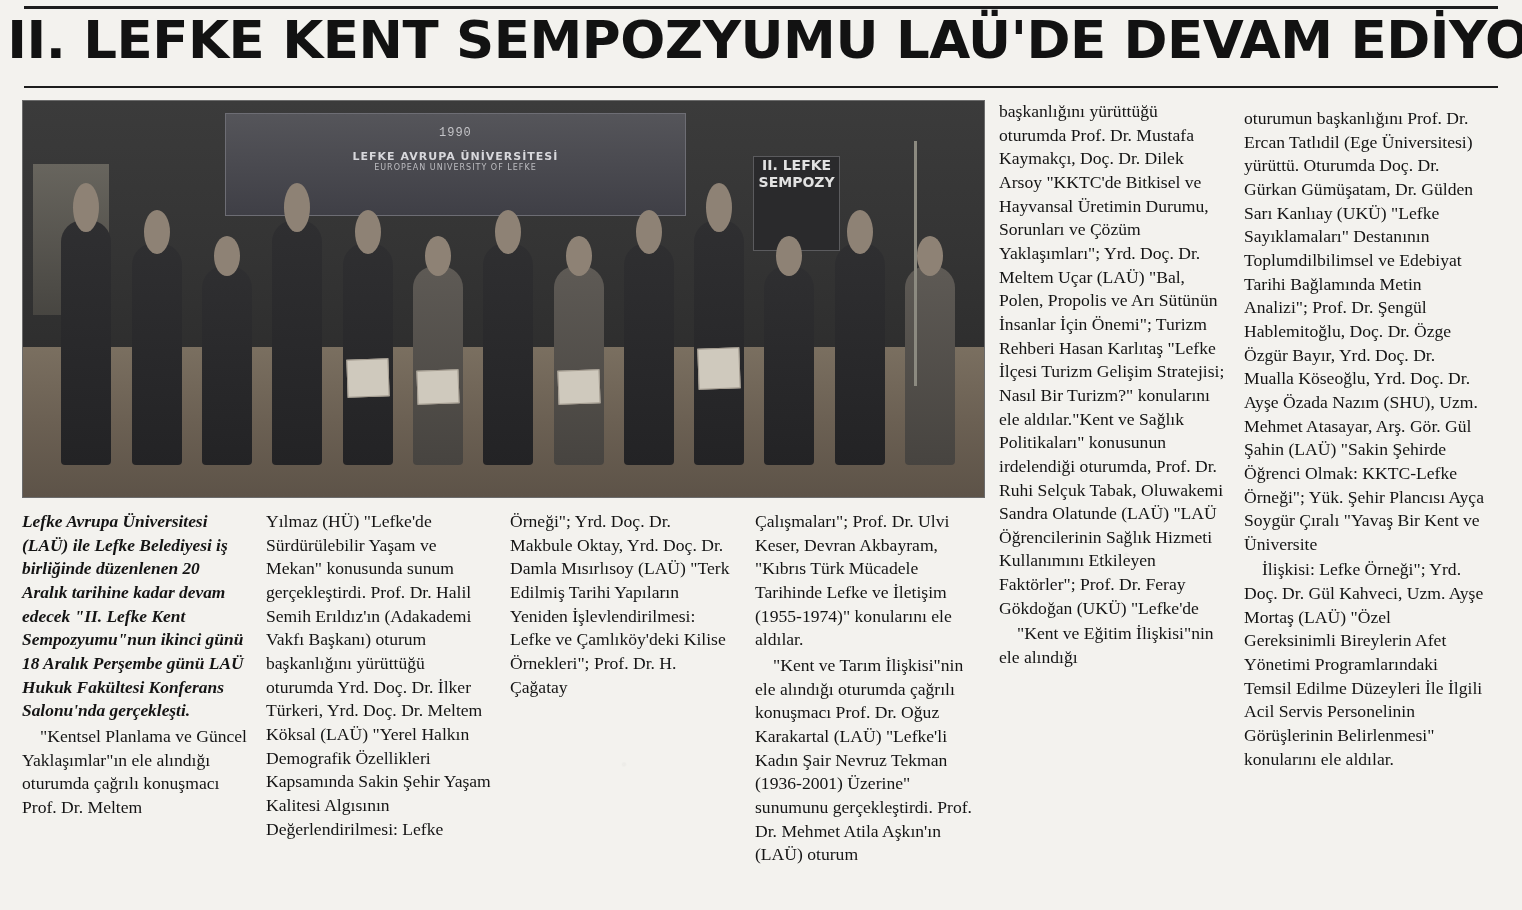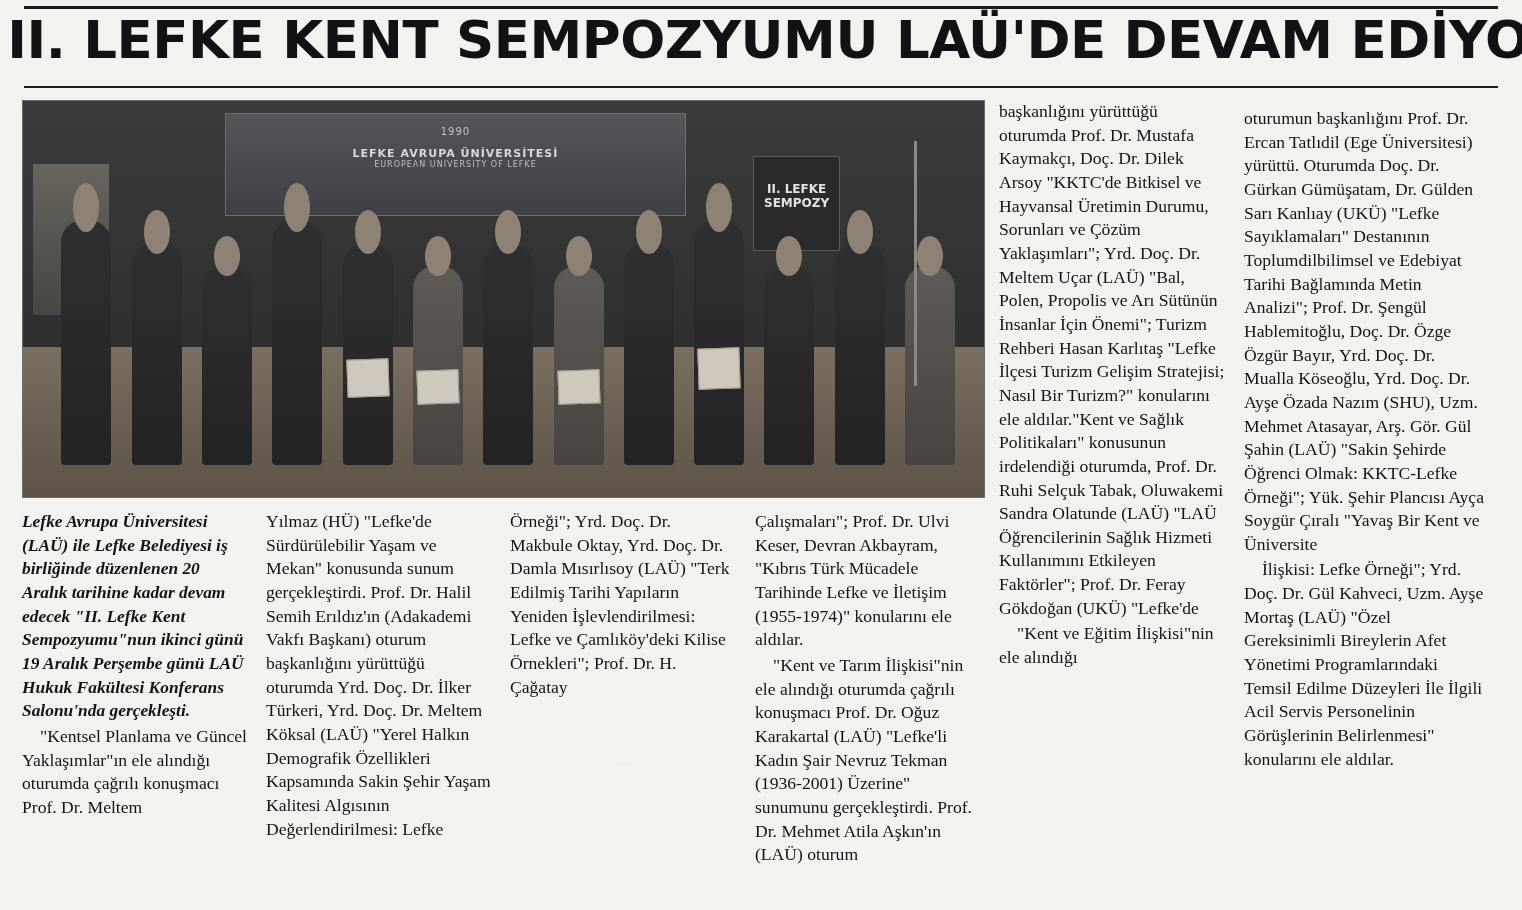--- a/index.html
+++ b/index.html
@@ -91,38 +91,37 @@
     background: linear-gradient(180deg, #55555a 0%, #3f3f46 100%);
     border: 1px solid #6d6d74;
     box-sizing: border-box;
     color: #d8d8dc;
     font-family: "DejaVu Sans", sans-serif;
     font-size: 9px;
     text-align: center;
     padding-top: 12px;
     letter-spacing: 1px;
   }
-  .ph-screen .l1 { font-size: 10px; opacity: .85; }
+  .ph-screen .l1 { font-size: 12px; opacity: .85; font-family: Liberation Mono, monospace; }
   .ph-screen .l2 { font-size: 11px; font-weight: bold; margin-top: 10px; }
   .ph-screen .l3 { font-size: 8px; opacity: .8; }
   .ph-banner-r {
     position: absolute;
     right: 15%;
     top: 14%;
     width: 9%;
     height: 24%;
     background: #2a2a2c;
     border: 1px solid #5b5b5e;
     box-sizing: border-box;
     color: #e2e2e2;
     font-family: "DejaVu Sans", sans-serif;
-    font-size: 12px;
+    font-size: 14px;
     font-weight: bold;
     text-align: center;
-    padding-top: 26px;
     line-height: 1.15;
   }
   .ph-banner-l {
     position: absolute;
     left: 1%;
     top: 16%;
     width: 8%;
     height: 38%;
     background: linear-gradient(180deg,#6d6a62,#4a4843);
     opacity: .9;
@@ -258,21 +257,21 @@
         <div class="ph-person short"></div>
         <div class="ph-person"></div>
         <div class="ph-person short light"></div>
       </div>
       <div class="ph-pole"></div>
     </div>
 
     <div class="cols">
 
       <div class="col" id="col1">
-        <p class="lead noind">Lefke Avrupa Üniversitesi (LAÜ) ile Lefke Belediyesi iş birliğinde düzenlenen 20 Aralık tarihine kadar devam edecek "II. Lefke Kent Sempozyumu"nun ikinci günü 19 Aralık Perşembe günü LAÜ Hukuk Fakültesi Konferans Salonu'nda gerçekleşti.</p>
+        <p class="lead noind">Lefke Avrupa Üniversitesi (LAÜ) ile Lefke Belediyesi iş birliğinde düzenlenen 20 Aralık tarihine kadar devam edecek "II. Lefke Kent Sempozyumu"nun ikinci günü 18 Aralık Perşembe günü LAÜ Hukuk Fakültesi Konferans Salonu'nda gerçekleşti.</p>
         <p>"Kentsel Planlama ve Güncel Yaklaşımlar"ın ele alındığı oturumda çağrılı konuşmacı Prof. Dr. Meltem</p>
       </div>
 
       <div class="col" id="col2">
         <p class="noind">Yılmaz (HÜ) "Lefke'de Sürdürülebilir Yaşam ve Mekan" konusunda sunum gerçekleştirdi. Prof. Dr. Halil Semih Erıldız'ın (Adakademi Vakfı Başkanı) oturum başkanlığını yürüttüğü oturumda Yrd. Doç. Dr. İlker Türkeri, Yrd. Doç. Dr. Meltem Köksal (LAÜ) "Yerel Halkın Demografik Özellikleri Kapsamında Sakin Şehir Yaşam Kalitesi Algısının Değerlendirilmesi: Lefke</p>
       </div>
 
       <div class="col" id="col3">
         <p class="noind">Örneği"; Yrd. Doç. Dr. Makbule Oktay, Yrd. Doç. Dr. Damla Mısırlısoy (LAÜ) "Terk Edilmiş Tarihi Yapıların Yeniden İşlevlendirilmesi: Lefke ve Çamlıköy'deki Kilise Örnekleri"; Prof. Dr. H. Çağatay</p>
       </div>

